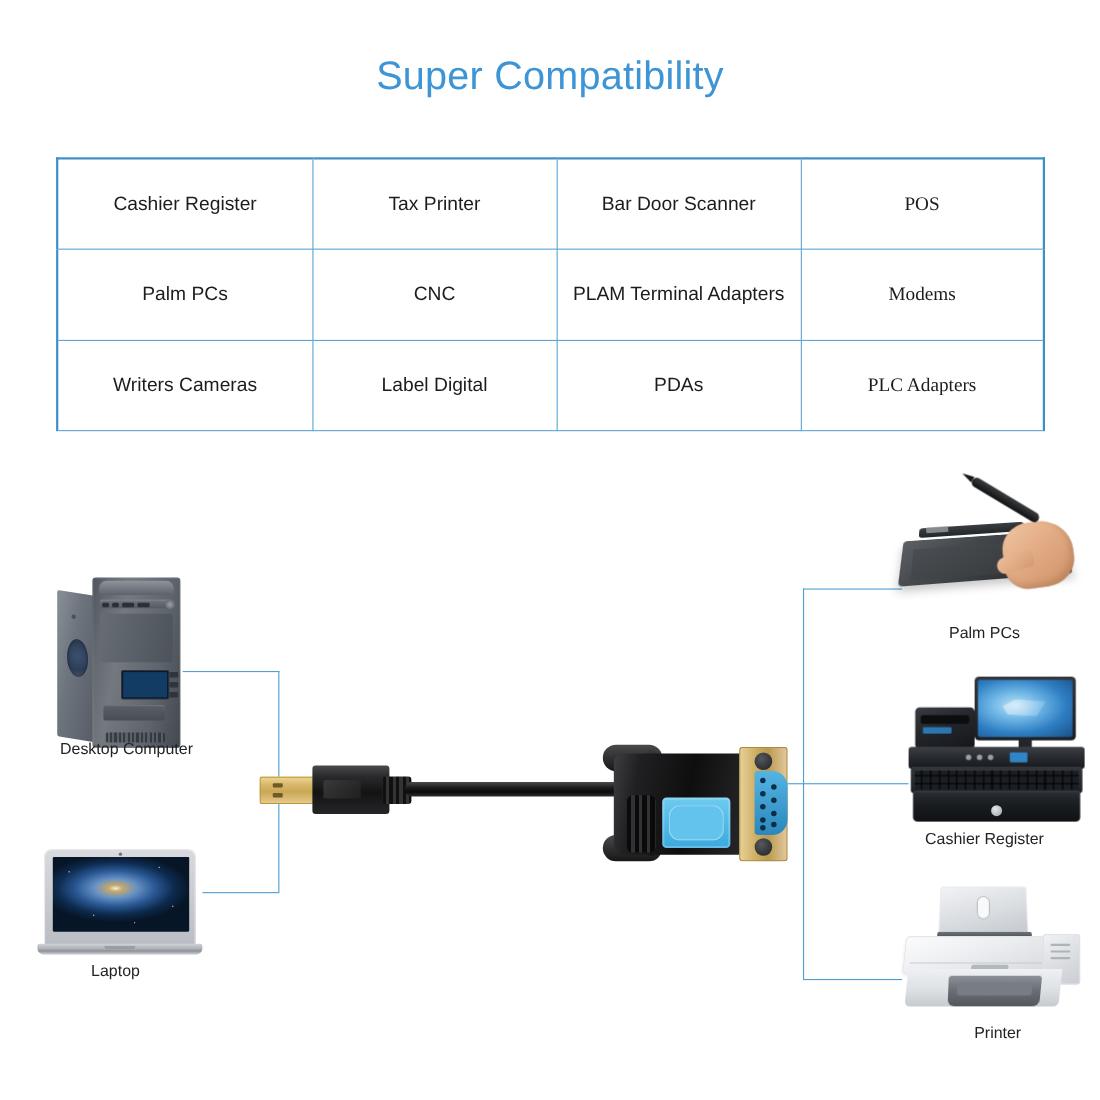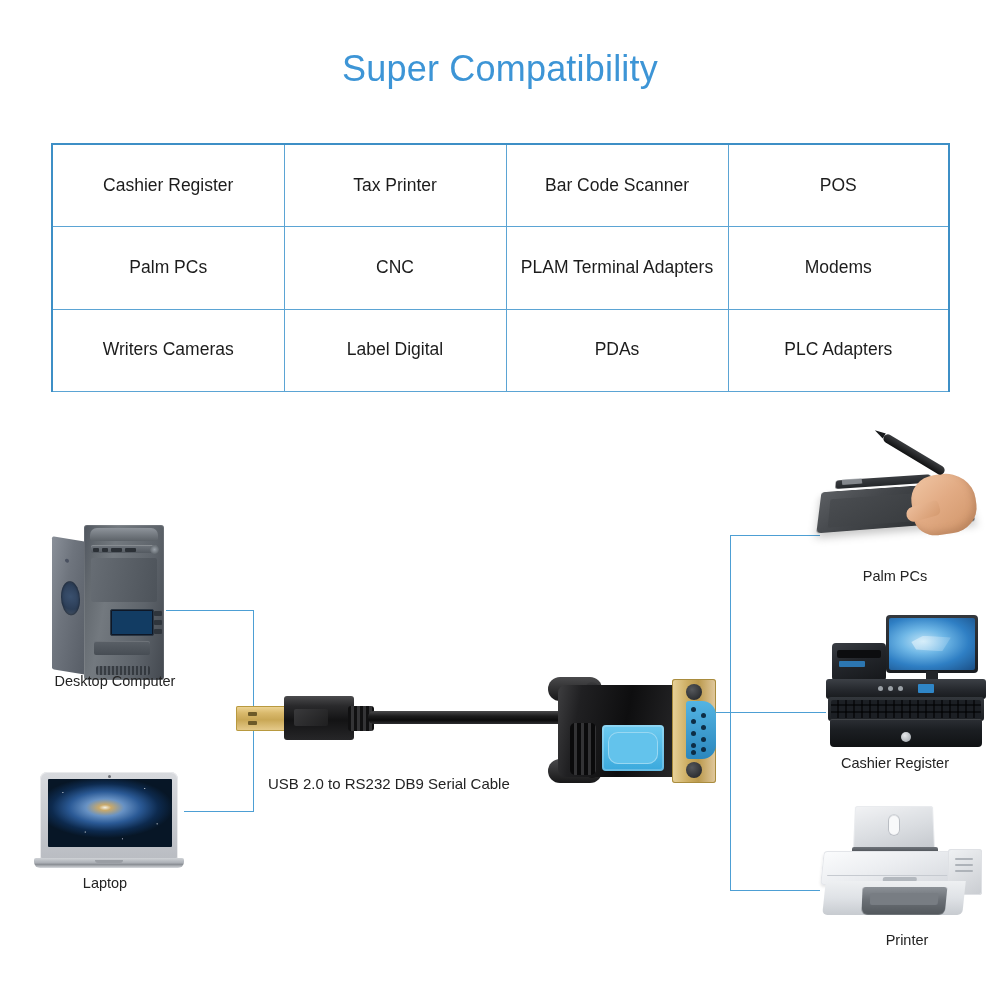--- a/index.html
+++ b/index.html
@@ -37,21 +37,21 @@
     padding: 4px 2px;
     height: 62px;
   }
   #compat-table .outer-top    { border-top-width: 2px;    border-top-color: #3d8fc6; }
   #compat-table .outer-bottom { border-bottom-width: 2px; border-bottom-color: #3d8fc6; }
   #compat-table .outer-left   { border-left-width: 2px;   border-left-color: #3d8fc6; }
   #compat-table .outer-right  { border-right-width: 2px;  border-right-color: #3d8fc6; }
   #compat-table td.c0 { width: 232px; }
   #compat-table td.c1 { width: 222px; }
   #compat-table td.c2 { width: 222px; }
-  #compat-table td.c3 { width: 221px; }
+  #compat-table td.c3 { width: 221px; font-family: Liberation Serif, serif; }
 
   
   #diagram { position: absolute; left: 0; top: 420px; width: 1000px; height: 580px; }
 
   .dev-label {
     position: absolute;
     font-size: 14.5px;
     color: #232323;
     text-align: center;
     white-space: nowrap;
@@ -400,21 +400,21 @@
 
 <div id="page">
 
   <div id="title">Super Compatibility</div>
 
   <table id="compat-table">
     <tbody>
       <tr>
         <td class="c0 outer-top outer-left">Cashier Register</td>
         <td class="c1 outer-top">Tax Printer</td>
-        <td class="c2 outer-top">Bar Code Scanner</td>
+        <td class="c2 outer-top">Bar Door Scanner</td>
         <td class="c3 outer-top outer-right">POS</td>
       </tr>
       <tr>
         <td class="c0 outer-left">Palm PCs</td>
         <td class="c1">CNC</td>
         <td class="c2">PLAM Terminal Adapters</td>
         <td class="c3 outer-right">Modems</td>
       </tr>
       <tr>
         <td class="c0 outer-left">Writers Cameras</td>
@@ -503,21 +503,20 @@
           <i style="left:5px;  top:30px;"></i>
           <i style="left:5px;  top:42px;"></i>
           <i style="left:5px;  top:49px;"></i>
           <i style="left:15px; top:12px;"></i>
           <i style="left:15px; top:24px;"></i>
           <i style="left:15px; top:36px;"></i>
           <i style="left:15px; top:46px;"></i>
         </div>
       </div>
     </div>
-    <div class="dev-label" style="left:268px; top:355px; width:420px; text-align:left; font-size:15px;">USB 2.0 to RS232 DB9 Serial Cable</div>
 
     <div id="tablet">
       <div class="pad"></div>
       <div class="strip"></div>
       <div class="logo"></div>
       <div class="hand"></div>
       <div class="finger"></div>
       <div class="pen"></div>
     </div>
     <div class="dev-label" style="left:800px; top:148px; width:190px;">Palm PCs</div>

